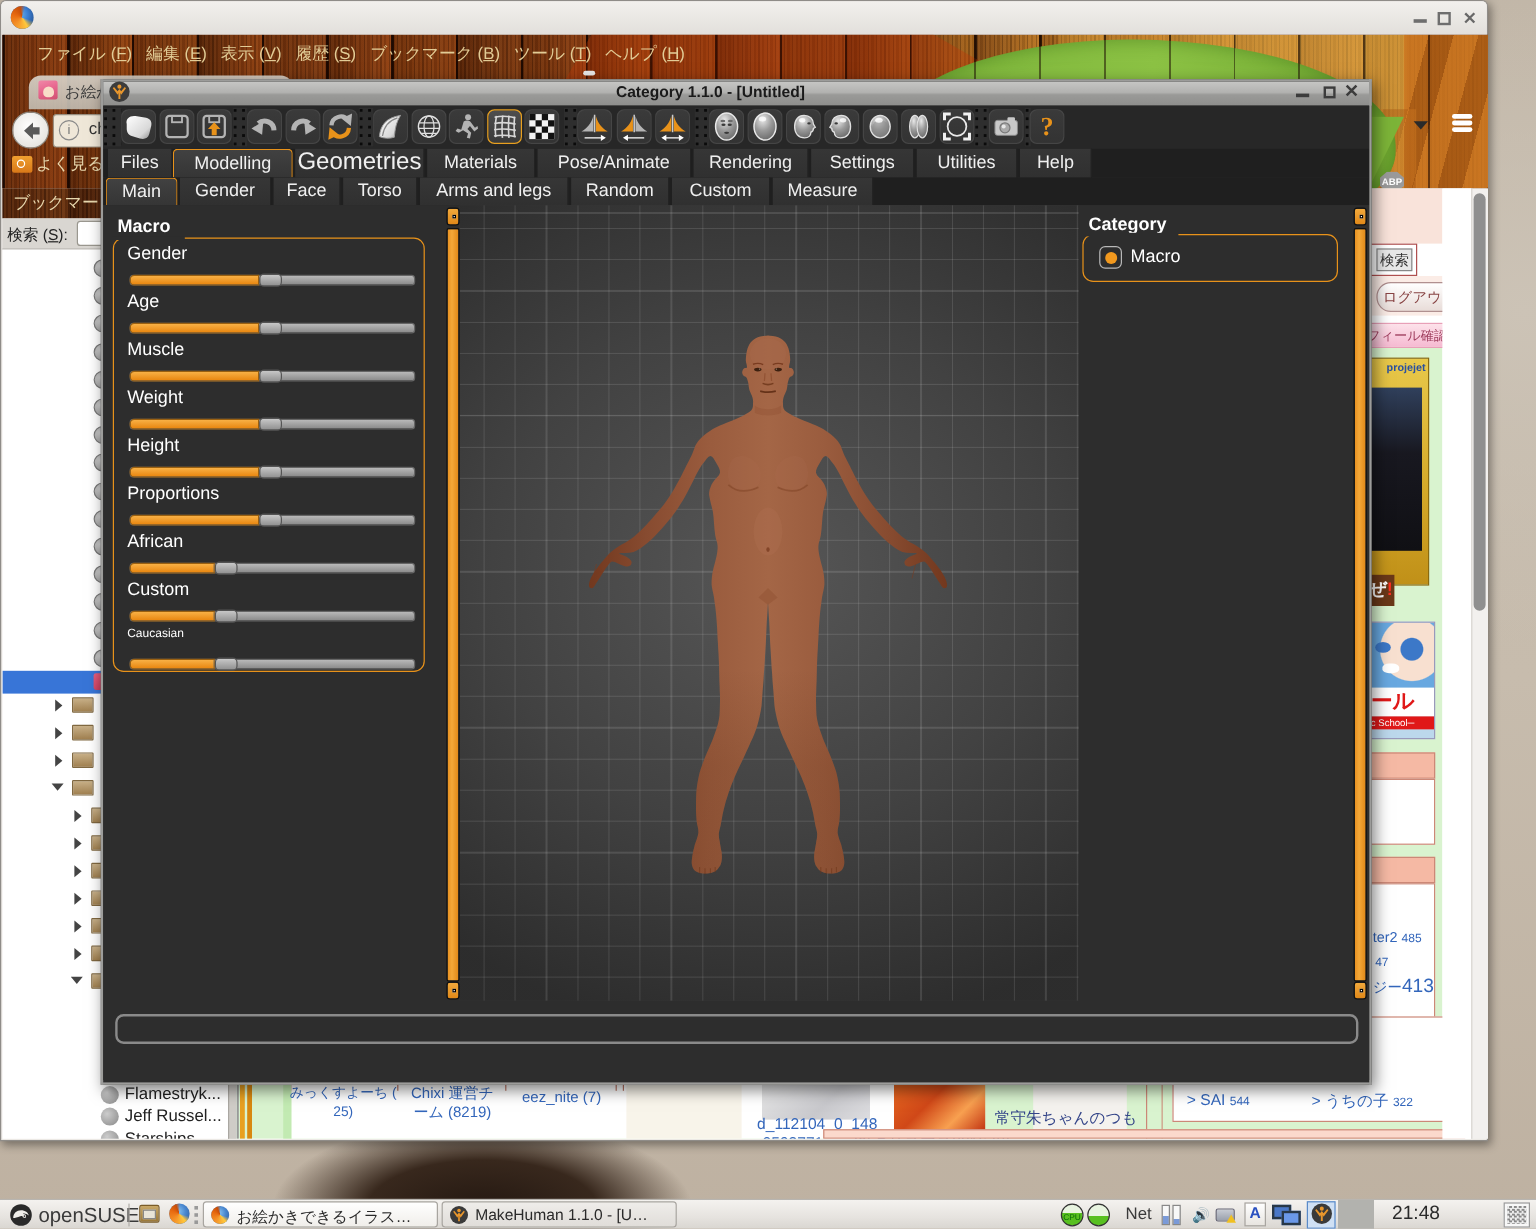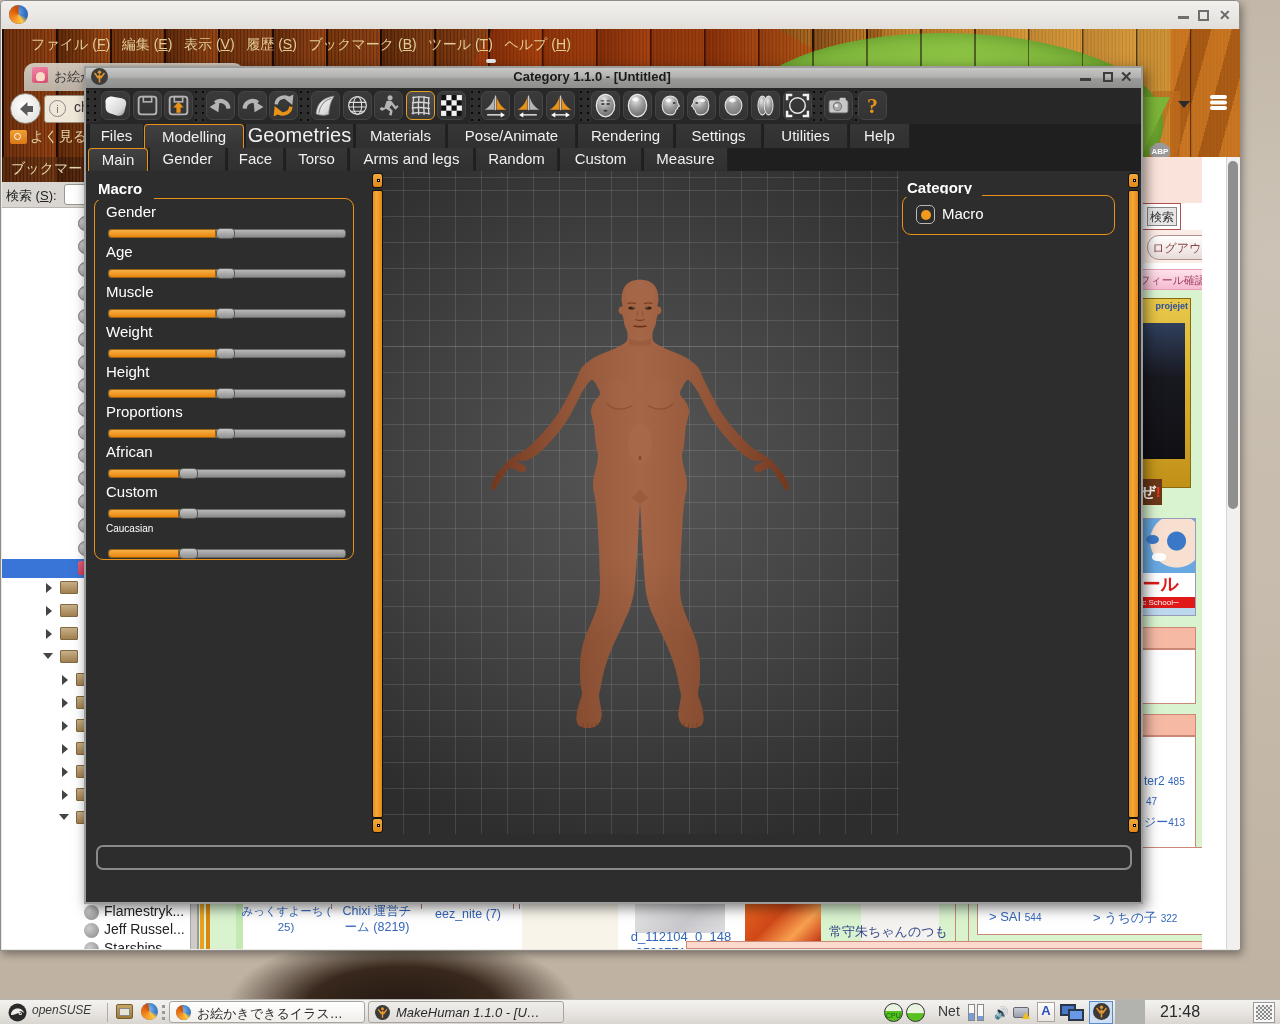--- a/index.html
+++ b/index.html
@@ -171,21 +171,21 @@
       </div>
 
       <div class="abs" style="left:835px;top:470px;width:164px;height:22px;background:#f5b9a4;border:1px solid #cc8877;"></div>
       <div class="abs" style="left:835px;top:492px;width:164px;height:55px;background:#ffffff;border:1px solid #cc8877;"></div>
 
       <div class="abs" style="left:835px;top:557px;width:164px;height:22px;background:#f5b9a4;border:1px solid #cc8877;"></div>
       <div class="abs" style="left:835px;top:579px;width:164px;height:196px;background:#ffffff;border:1px solid #cc8877;"></div>
       <div class="abs" style="left:916px;top:597px;font-size:12px;color:#3366bb;white-space:nowrap;">7 <span style="font-size:10px;">532</span></div>
       <div class="abs" style="left:947px;top:617px;font-size:12px;color:#3366bb;white-space:nowrap;">ter2 <span style="font-size:10px;">485</span></div>
       <div class="abs" style="left:949px;top:637px;font-size:12px;color:#3366bb;white-space:nowrap;"><span style="font-size:10px;">47</span></div>
-      <div class="abs" style="left:947px;top:657px;font-size:12px;color:#3366bb;white-space:nowrap;">ジー<span style="font-size:10px;">413</span></div>
+      <div class="abs" style="left:947px;top:657px;font-size:12px;color:#3366bb;white-space:nowrap;">ジー<span style="font-size:16px;">413</span></div>
       <div class="abs" style="left:956px;top:697px;font-size:12px;color:#3366bb;white-space:nowrap;"><span style="font-size:10px;">390</span></div>
       <div class="abs" style="left:951px;top:717px;font-size:12px;color:#3366bb;white-space:nowrap;"><span style="font-size:10px;">382</span></div>
       <div class="abs" style="left:949px;top:735px;font-size:12px;color:#3366bb;white-space:nowrap;">7 <span style="font-size:10px;">355</span></div>
       <div class="abs" style="left:944px;top:755px;font-size:12px;color:#3366bb;white-space:nowrap;">の子 <span style="font-size:10px;">322</span></div>
 
       <div class="abs" style="left:3px;top:700px;width:4px;height:92px;background:#e8a020;"></div>
       <div class="abs" style="left:9px;top:700px;width:4px;height:92px;background:#d88810;"></div>
       <div class="abs" style="left:0px;top:700px;width:2px;height:92px;background:#999;"></div>
       <div class="abs" style="left:39px;top:640px;width:7px;height:152px;background:#c2eab2;"></div>
 
@@ -823,42 +823,42 @@
 
   </div>
 
   <div class="abs" id="taskbar" style="left:0;top:999px;width:1280px;height:25px;background:linear-gradient(180deg,#f4f2ef 0%,#e6e3df 60%,#d9d6d1 100%);border-top:1px solid #b8b5b0;">
     <svg class="abs" style="left:8px;top:3px;" width="19" height="19" viewBox="0 0 19 19">
         <circle cx="9.5" cy="9.5" r="9" fill="#2a2a2a"></circle>
         <path d="M3,12 C3,8 6,5.5 9.5,5.5 C13,5.5 15.5,7.5 16,10 C14.5,8.5 12.5,8 11,8.5 C13,9 14,10.5 13.5,12 C12.5,10.5 10.5,10 9,10.5 C6.5,11.5 4.5,12 3,12 Z" fill="#f0eeea"></path>
         <circle cx="12.2" cy="10.4" r="1.5" fill="#f0eeea"></circle>
         <circle cx="12.4" cy="10.4" r="0.7" fill="#2a2a2a"></circle>
       </svg>
-    <div class="abs" style="left:32px;top:3px;font-size:12px;color:#3a3a3a;font-style:italic;">openSUSE</div>
+    <div class="abs" style="left:32px;top:3px;font-size:17px;color:#3a3a3a;">openSUSE</div>
     <div class="abs" style="left:107px;top:3px;width:1px;height:19px;background:#b0ada8;"></div>
     <div class="abs" style="left:116px;top:4px;width:17px;height:15px;background:linear-gradient(180deg,#c8a868,#9a7838);border:1px solid #7a5c28;border-radius:2px;"></div>
     <div class="abs" style="left:119px;top:8px;width:11px;height:8px;background:#e8e4d8;border:1px solid #888;"></div>
     <div class="abs" style="left:141px;top:3px;width:17px;height:17px;border-radius:50%;background:radial-gradient(circle at 42% 38%, #8ac4f0 0%, #4a88d0 45%, #2a5090 100%);"></div>
     <div class="abs" style="left:141px;top:3px;width:17px;height:17px;border-radius:50%;background:conic-gradient(from 140deg, #ffc83c 0%, #f5962a 20%, #e86a10 42%, #c84e08 55%, rgba(200,78,8,0) 62%, rgba(200,78,8,0) 90%, #ffc83c 100%);"></div>
     <div class="abs" style="left:162px;top:5px;width:3px;height:3px;background:#999;"></div>
     <div class="abs" style="left:162px;top:11px;width:3px;height:3px;background:#999;"></div>
     <div class="abs" style="left:162px;top:17px;width:3px;height:3px;background:#999;"></div>
 
     <div class="abs" style="left:169px;top:1px;width:196px;height:22px;background:linear-gradient(180deg,#ffffff,#f0eeea);border:1px solid #a8a5a0;border-radius:3px;">
       <div class="abs" style="left:6px;top:3px;width:15px;height:15px;border-radius:50%;background:radial-gradient(circle at 42% 38%, #8ac4f0 0%, #4a88d0 45%, #2a5090 100%);"></div>
       <div class="abs" style="left:6px;top:3px;width:15px;height:15px;border-radius:50%;background:conic-gradient(from 140deg, #ffc83c 0%, #f5962a 20%, #e86a10 42%, #c84e08 55%, rgba(200,78,8,0) 62%, rgba(200,78,8,0) 90%, #ffc83c 100%);"></div>
       <div class="abs" style="left:27px;top:3px;font-size:13px;color:#2a2a2a;">お絵かきできるイラス…</div>
     </div>
     <div class="abs" style="left:368px;top:1px;width:196px;height:22px;background:linear-gradient(180deg,#efedea,#e0ddd9);border:1px solid #a8a5a0;border-radius:3px;">
       <div class="abs" style="left:6px;top:3px;width:15px;height:15px;border-radius:50%;background:#3a3a3a;"></div>
       <svg class="abs" style="left:6px;top:3px;" width="15" height="15" viewBox="0 0 17 17">
           <circle cx="8.5" cy="4.2" r="1.7" fill="#e8962c"></circle>
           <path d="M8.5,6.2 L10,8 L13,4.5 L14,5.5 L10,11 L9.3,9.5 L9.3,14.5 L7.7,14.5 L7.7,9.5 L7,11 L3,5.5 L4,4.5 L7,8 Z" fill="#e8962c"></path>
         </svg>
-      <div class="abs" style="left:27px;top:3px;font-size:13px;color:#2a2a2a;font-style:italic;">MakeHuman 1.1.0 - [U…</div>
+      <div class="abs" style="left:27px;top:3px;font-size:13px;color:#2a2a2a;">MakeHuman 1.1.0 - [U…</div>
     </div>
 
     <div class="abs" style="left:884px;top:3px;width:19px;height:19px;border-radius:50%;border:1px solid #333;background:linear-gradient(180deg,#e8f4e0 40%,#58c020 41%);"></div>
     <div class="abs" style="left:886px;top:12px;font-size:7px;color:#0a6a0a;">CPU</div>
     <div class="abs" style="left:906px;top:3px;width:19px;height:19px;border-radius:50%;border:1px solid #333;background:linear-gradient(180deg,#e8f4e0 55%,#58c020 56%);"></div>
     <div class="abs" style="left:938px;top:3px;font-size:14px;color:#3a3a3a;">Net</div>
     <div class="abs" style="left:968px;top:4px;width:7px;height:17px;background:linear-gradient(180deg,#f8f8f8 55%,#7a9ad8 56%);border:1px solid #888;"></div>
     <div class="abs" style="left:977px;top:4px;width:7px;height:17px;background:linear-gradient(180deg,#f8f8f8 70%,#7a9ad8 71%);border:1px solid #888;"></div>
     <div class="abs" style="left:994px;top:6px;font-size:12px;color:#7a8aa8;">🔊</div>
     <div class="abs" style="left:1013px;top:7px;width:16px;height:11px;background:linear-gradient(180deg,#c8ccd4,#9aa0ac);border:1px solid #667;border-radius:2px;"></div>

